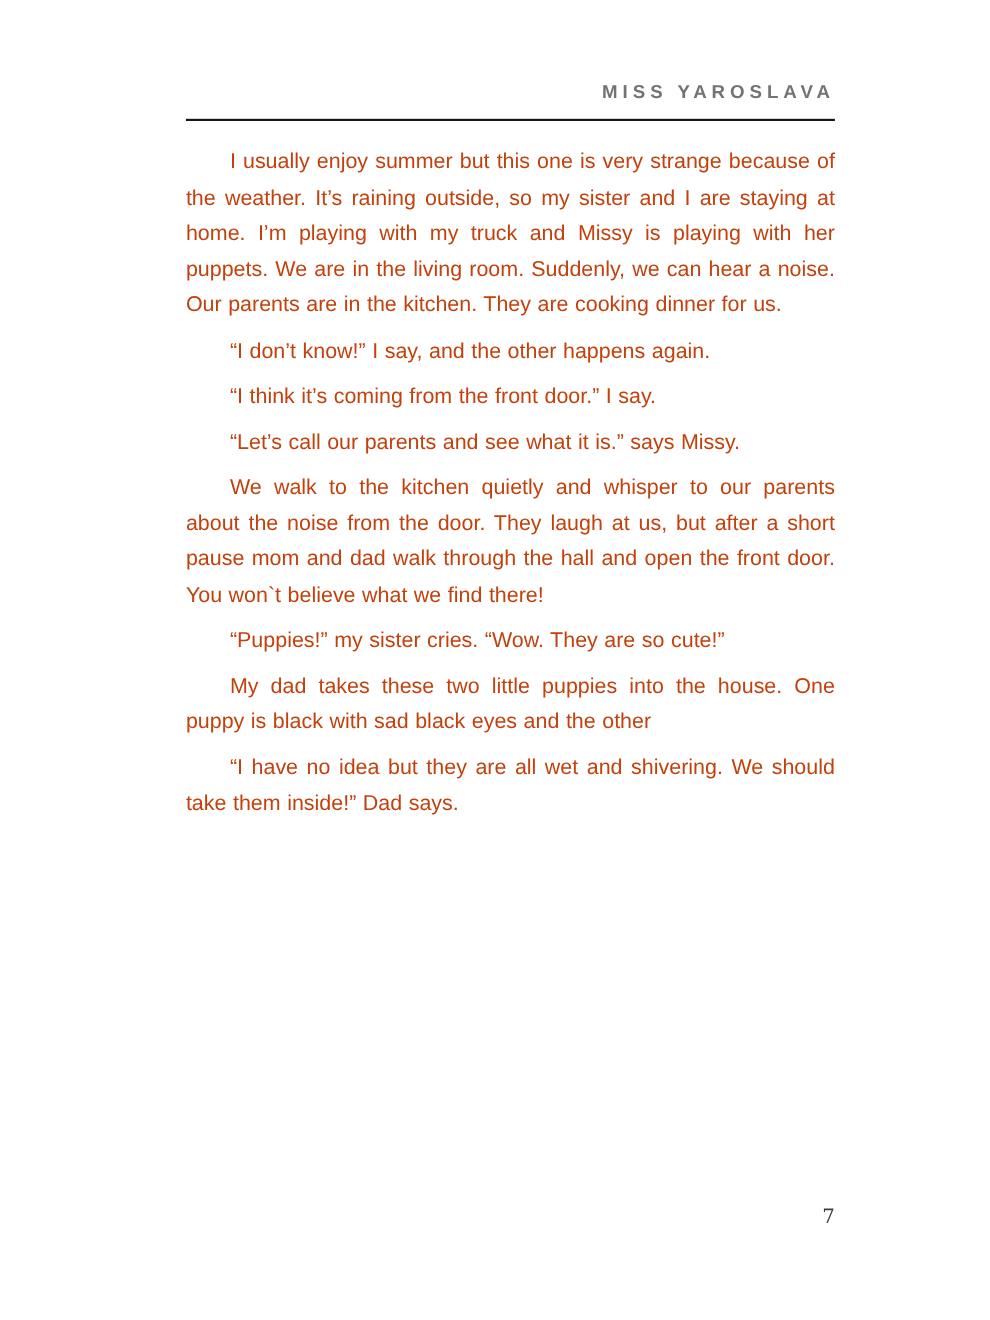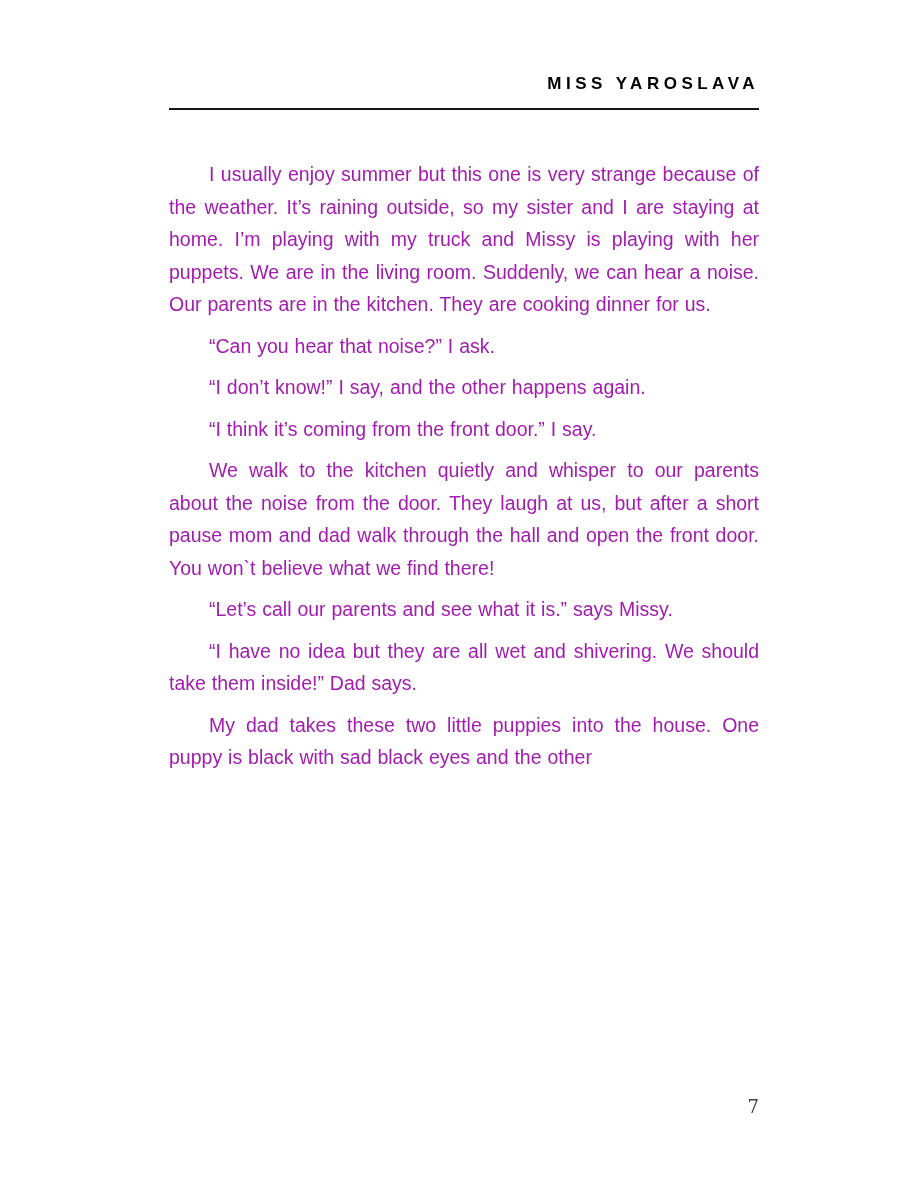--- a/index.html
+++ b/index.html
@@ -23,34 +23,34 @@
   }
   .running-header {
     padding-top: 74px;
     text-align: right;
   }
   .running-header .title {
     display: inline-block;
     font-size: 17px;
     font-weight: 600;
     letter-spacing: 4.5px;
-    color: #000000;
+    color: #737373;
     text-transform: uppercase;
   }
   .header-rule {
     margin-top: 14px;
     border: 0;
     border-bottom: 2.5px solid #161616;
     height: 0;
   }
   .body-text {
-    margin-top: 48px;
+    margin-top: 21px;
     font-size: 19.5px;
     line-height: 32.5px;
-    color: #a21caf;
+    color: #c2410c;
   }
   .body-text p {
     margin: 0 0 9px 0;
     padding: 0;
     text-align: justify;
     text-indent: 40px;
     word-spacing: 0.5px;
   }
   .page-number {
     position: absolute;
@@ -67,25 +67,25 @@
 <div class="page">
   <div class="content">
 
     <div class="running-header">
       <span class="title">MISS YAROSLAVA</span>
       <hr class="header-rule">
     </div>
 
     <div class="body-text">
       <p>I usually enjoy summer but this one is very strange because of the weather. It’s raining outside, so my sister and I are staying at home. I’m playing with my truck and Missy is playing with her puppets. We are in the living room. Suddenly, we can hear a noise. Our parents are in the kitchen. They are cooking dinner for us.</p>
-      <p>“Can you hear that noise?” I ask.</p>
       <p>“I don’t know!” I say, and the other happens again.</p>
       <p>“I think it’s coming from the front door.” I say.</p>
+      <p>“Let’s call our parents and see what it is.” says Missy.</p>
       <p>We walk to the kitchen quietly and whisper to our parents about the noise from the door. They laugh at us, but after a short pause mom and dad walk through the hall and open the front door. You won`t believe what we find there!</p>
-      <p>“Let’s call our parents and see what it is.” says Missy.</p>
+      <p>“Puppies!” my sister cries. “Wow. They are so cute!”</p>
+      <p>My dad takes these two little puppies into the house. One puppy is black with sad black eyes and the other</p>
       <p>“I have no idea but they are all wet and shivering. We should take them inside!” Dad says.</p>
-      <p>My dad takes these two little puppies into the house. One puppy is black with sad black eyes and the other</p>
     </div>
 
   </div>
 
   <div class="page-number">7</div>
 </div>
 
 </body></html>

